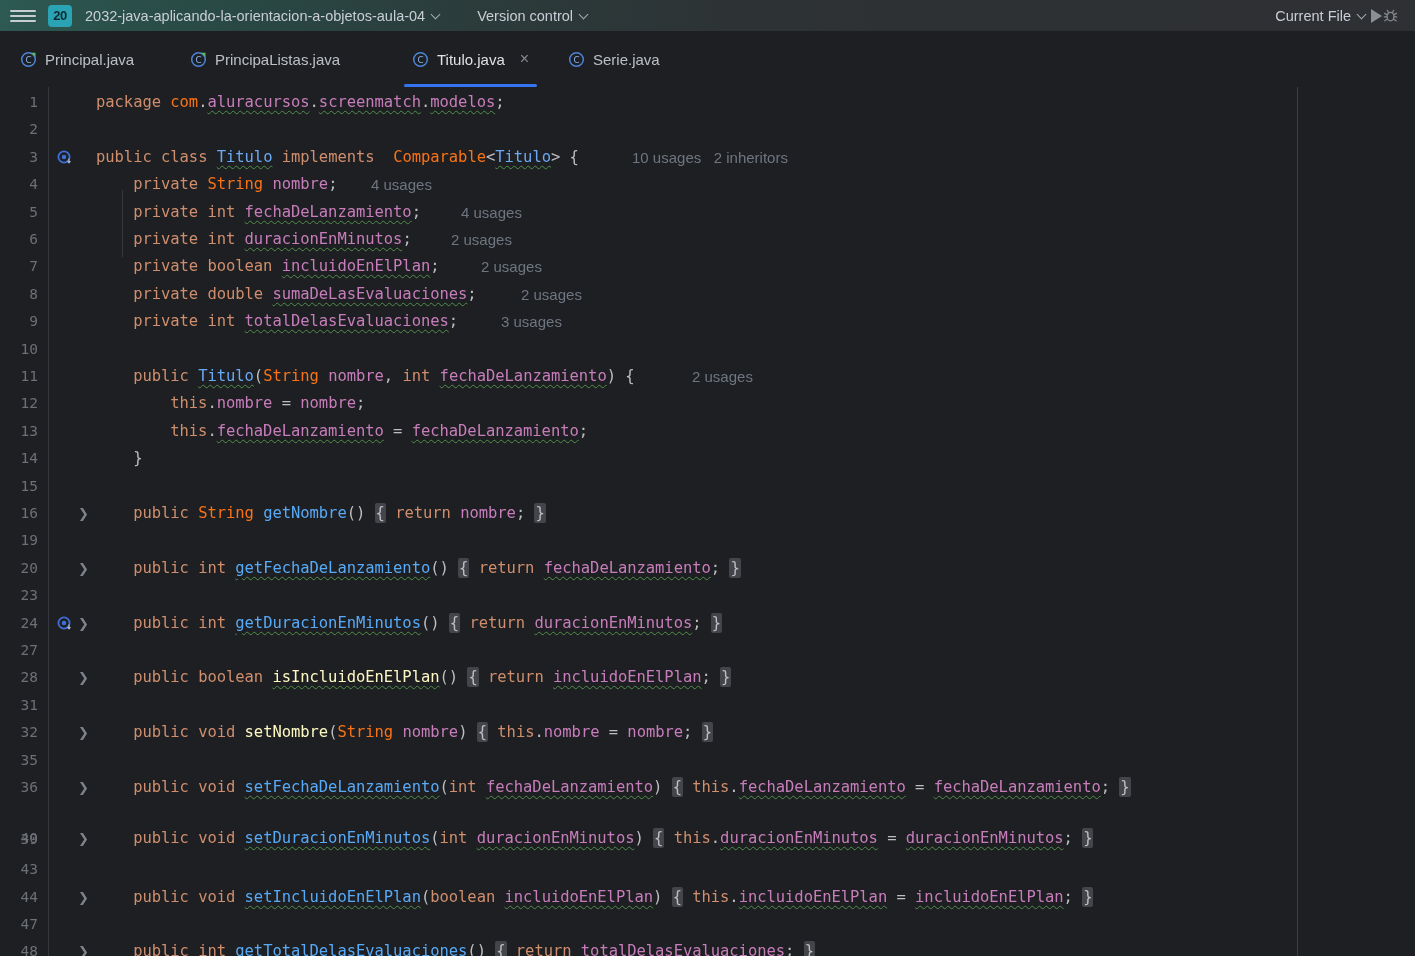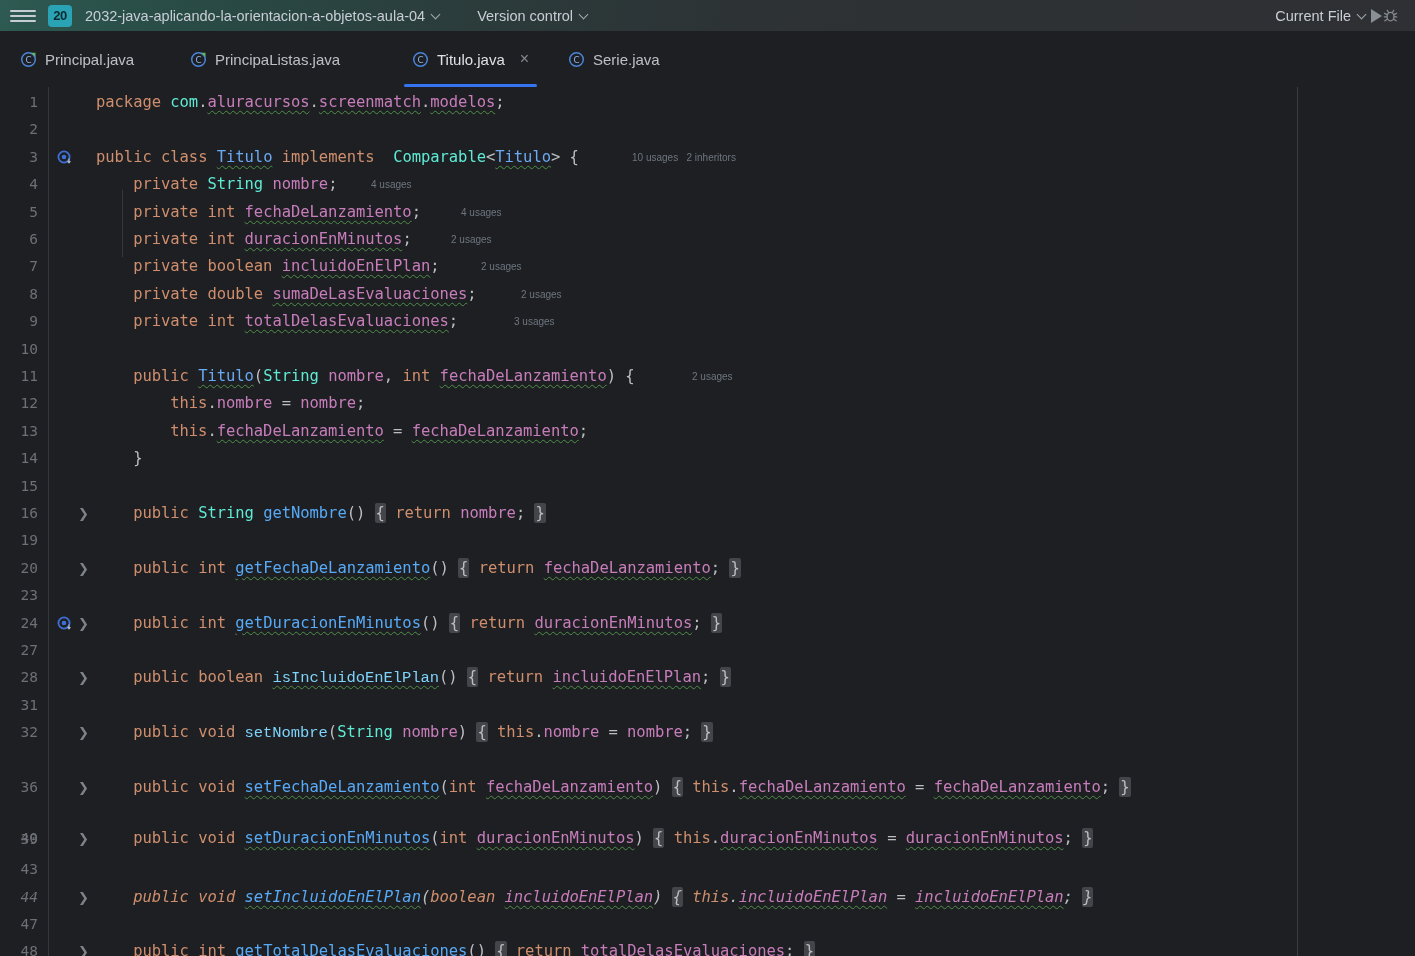--- a/index.html
+++ b/index.html
@@ -97,34 +97,34 @@
     color:#6c7077; font-size:14.5px;
     font-family:"DejaVu Sans Mono", monospace; line-height:27.4px;
   }
   .code {
     position:absolute; left:96px; white-space:pre; font-size:15.5px;
     font-family:"DejaVu Sans Mono", monospace; line-height:27.4px;
     letter-spacing: -0.05px;
   }
   
   .kw   { color:#cf8e6d; }          
-  .cls  { color:#5eead4; }          
+  .cls  { color:#f97316; }          
   .typ  { color:#6aa9f4; }          
   .fld  { color:#c77dbb; }          
   .mth  { color:#57aaf7; }          
-  .mthg { color:#7dd3fc;font-family:Liberation Mono, monospace; }          
+  .mthg { color:#fef9c3; }          
   .punc { color:#bcbec4; }
 
   .u-warn { text-decoration: underline; text-decoration-style: wavy;
             text-decoration-color:#4f8f4a; text-underline-offset:3px;
             text-decoration-thickness:1px; }
   .fold-bg { background:#43454a; border-radius:2px; padding: 1px 1px; }
 
   .hint {
-    color:#6e7681; font-size:10px; font-family:"Liberation Sans", sans-serif;
+    color:#6e7681; font-size:15px; font-family:"Liberation Sans", sans-serif;
     position:absolute; line-height:27.4px; white-space:pre;
   }
   .gmark {
     position:absolute; left:78px; width:14px; height:27.4px;
     color:#7e838b; font-size:13px; line-height:27.4px; cursor:pointer;
     font-family:"DejaVu Sans", sans-serif;
   }
   .impl-ico {
     position:absolute; left:57px; top:6px; width:16px; height:16px; cursor:pointer;
   }
@@ -242,21 +242,21 @@
       <div class="hint" style="left: 481px;">2 usages</div>
     </div>
     <div class="row" style="top: 193.8px;">
       <div class="lnum">8</div>
       <div class="code">    <span class="kw">private</span> <span class="kw">double</span> <span class="fld u-warn">sumaDeLasEvaluaciones</span><span class="punc">;</span></div>
       <div class="hint" style="left: 521px;">2 usages</div>
     </div>
     <div class="row" style="top: 221.2px;">
       <div class="lnum">9</div>
       <div class="code">    <span class="kw">private</span> <span class="kw">int</span> <span class="fld u-warn">totalDelasEvaluaciones</span><span class="punc">;</span></div>
-      <div class="hint" style="left: 514px;">3 usages</div>
+      <div class="hint" style="left: 501px;">3 usages</div>
     </div>
     <div class="row" style="top: 248.6px;">
       <div class="lnum">10</div>
       <div class="code"></div>
     </div>
     <div class="row" style="top: 276px;">
       <div class="lnum">11</div>
       <div class="code">    <span class="kw">public</span> <span class="typ u-warn">Titulo</span><span class="punc">(</span><span class="cls">String</span> <span class="fld">nombre</span><span class="punc">,</span> <span class="kw">int</span> <span class="fld u-warn">fechaDeLanzamiento</span><span class="punc">)</span> <span class="punc">{</span></div>
       <div class="hint" style="left: 692px;">2 usages</div>
     </div>
@@ -315,39 +315,43 @@
     </div>
     <div class="row" style="top: 604.8px; padding-left: 11px;">
       <div class="lnum">31</div>
       <div class="code"></div>
     </div>
     <div class="row" style="top: 632.2px;">
       <div class="lnum">32</div>
       <span class="gmark">❯</span>
       <div class="code">    <span class="kw">public</span> <span class="kw">void</span> <span class="mthg">setNombre</span><span class="punc">(</span><span class="cls">String</span> <span class="fld">nombre</span><span class="punc">)</span> <span class="fold-bg punc">{</span> <span class="kw">this</span><span class="punc">.</span><span class="fld">nombre</span> <span class="punc">=</span> <span class="fld">nombre</span><span class="punc">;</span> <span class="fold-bg punc">}</span></div>
     </div>
+    <div class="row" style="top: 659.6px;">
+      <div class="lnum">35</div>
+      <div class="code"></div>
+    </div>
     <div class="row" style="top: 687px;">
       <div class="lnum">36</div>
       <span class="gmark">❯</span>
       <div class="code">    <span class="kw">public</span> <span class="kw">void</span> <span class="mth u-warn">setFechaDeLanzamiento</span><span class="punc">(</span><span class="kw">int</span> <span class="fld u-warn">fechaDeLanzamiento</span><span class="punc">)</span> <span class="fold-bg punc">{</span> <span class="kw">this</span><span class="punc">.</span><span class="fld u-warn">fechaDeLanzamiento</span> <span class="punc">=</span> <span class="fld u-warn">fechaDeLanzamiento</span><span class="punc">;</span> <span class="fold-bg punc">}</span></div>
     </div>
     <div class="row" style="top: 739px;">
       <div class="lnum">39</div>
       <div class="code"></div>
     </div>
     <div class="row" style="top: 738px;">
       <div class="lnum">40</div>
       <span class="gmark">❯</span>
       <div class="code">    <span class="kw">public</span> <span class="kw">void</span> <span class="mth u-warn">setDuracionEnMinutos</span><span class="punc">(</span><span class="kw">int</span> <span class="fld u-warn">duracionEnMinutos</span><span class="punc">)</span> <span class="fold-bg punc">{</span> <span class="kw">this</span><span class="punc">.</span><span class="fld u-warn">duracionEnMinutos</span> <span class="punc">=</span> <span class="fld u-warn">duracionEnMinutos</span><span class="punc">;</span> <span class="fold-bg punc">}</span></div>
     </div>
     <div class="row" style="top: 769.2px;">
       <div class="lnum">43</div>
       <div class="code"></div>
     </div>
-    <div class="row" style="top: 796.6px; font-style: italic;">
+    <div class="row" style="top: 796.6px;">
       <div class="lnum">44</div>
       <span class="gmark">❯</span>
       <div class="code">    <span class="kw">public</span> <span class="kw">void</span> <span class="mth u-warn">setIncluidoEnElPlan</span><span class="punc">(</span><span class="kw">boolean</span> <span class="fld u-warn">incluidoEnElPlan</span><span class="punc">)</span> <span class="fold-bg punc">{</span> <span class="kw">this</span><span class="punc">.</span><span class="fld u-warn">incluidoEnElPlan</span> <span class="punc">=</span> <span class="fld u-warn">incluidoEnElPlan</span><span class="punc">;</span> <span class="fold-bg punc">}</span></div>
     </div>
     <div class="row" style="top: 824px;">
       <div class="lnum">47</div>
       <div class="code"></div>
     </div>
     <div class="row" style="top: 851.4px;">
       <div class="lnum">48</div>

